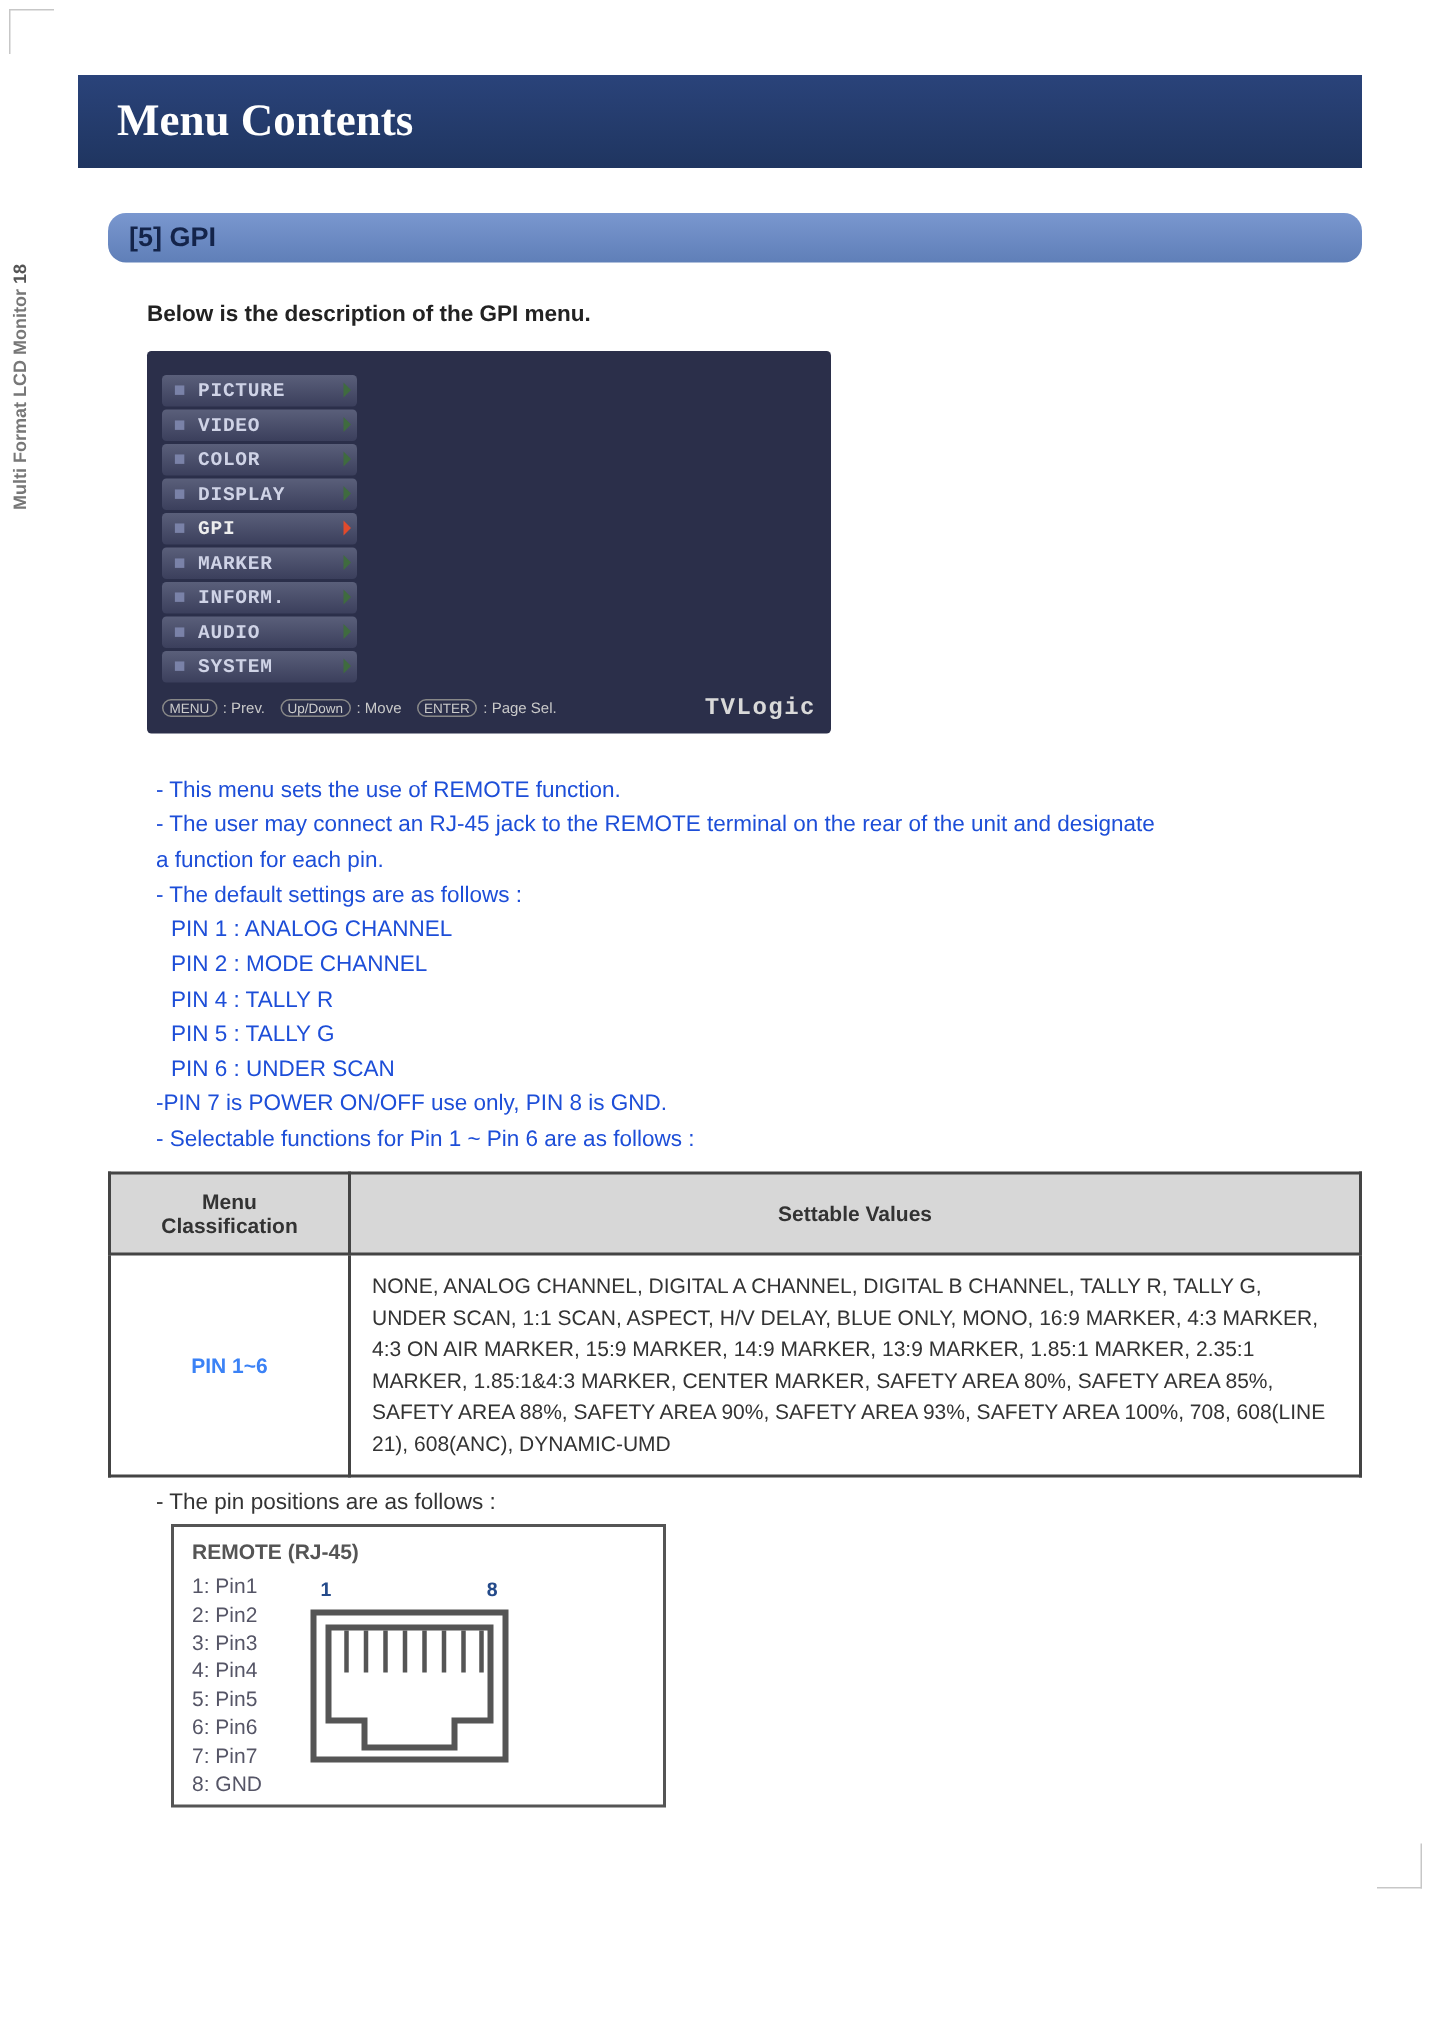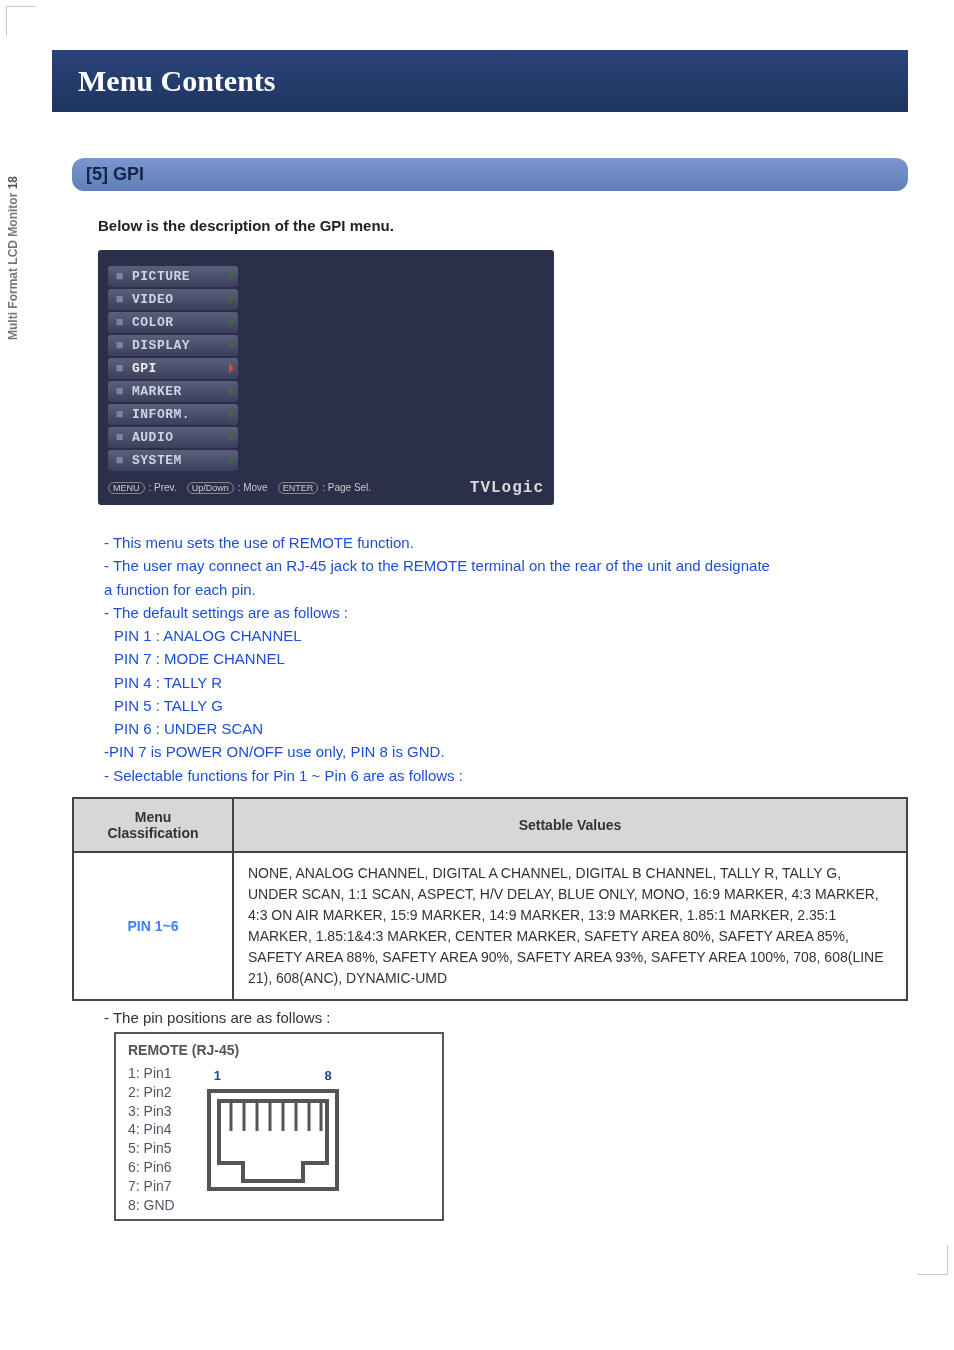--- a/index.html
+++ b/index.html
@@ -12,21 +12,21 @@
   }
   .page {
     padding: 40px 46px 60px 72px;
     position: relative;
   }
   .header-band {
     background: #243b6b;
     background: linear-gradient(to bottom, #2a437a 0%, #1f3560 100%);
     color: #fff;
     padding: 14px 20px 14px 20px;
-    margin: 10px 0 46px -20px;
+    margin: 10px 0 30px -20px;
     position: relative;
   }
   .header-band h1 {
     font-family: Georgia, "Times New Roman", serif;
     font-weight: 600;
     font-size: 30px;
     margin-left: 6px;
   }
   .section-header {
     background: #6c8ac2;
@@ -99,21 +99,21 @@
     align-items: center;
     justify-content: flex-start;
     gap: 10px;
     margin-top: 8px;
     color: #c9c9c9;
     font-size: 10px;
     font-family: Arial, sans-serif;
   }
   .osd-footer .hint {
     display: inline-flex;
-    align-items: flex-start;
+    align-items: flex-end;
     gap: 4px;
   }
   .osd-footer .btn {
     border: 1px solid #888;
     border-radius: 6px;
     padding: 0 4px;
     font-size: 9px;
     color: #ccc;
   }
   .osd-footer .logo {
@@ -303,21 +303,21 @@
       <span class="logo">TVLogic</span>
     </div>
   </div>
 
   <div class="body-text">
     <div>- This menu sets the use of REMOTE function.</div>
     <div>- The user may connect an RJ-45 jack to the REMOTE terminal on the rear of the unit and designate</div>
     <div>  a function for each pin.</div>
     <div>- The default settings are as follows :</div>
     <div class="pin-indent">PIN 1 : ANALOG CHANNEL</div>
-    <div class="pin-indent">PIN 7 : MODE CHANNEL</div>
+    <div class="pin-indent">PIN 2 : MODE CHANNEL</div>
     <div class="pin-indent">PIN 4 : TALLY R</div>
     <div class="pin-indent">PIN 5 : TALLY G</div>
     <div class="pin-indent">PIN 6 : UNDER SCAN</div>
     <div>-PIN 7 is POWER ON/OFF use only, PIN 8 is GND.</div>
     <div>- Selectable functions for Pin 1 ~ Pin 6 are as follows :</div>
   </div>
 
   <table class="settable-table">
     <thead>
       <tr>

